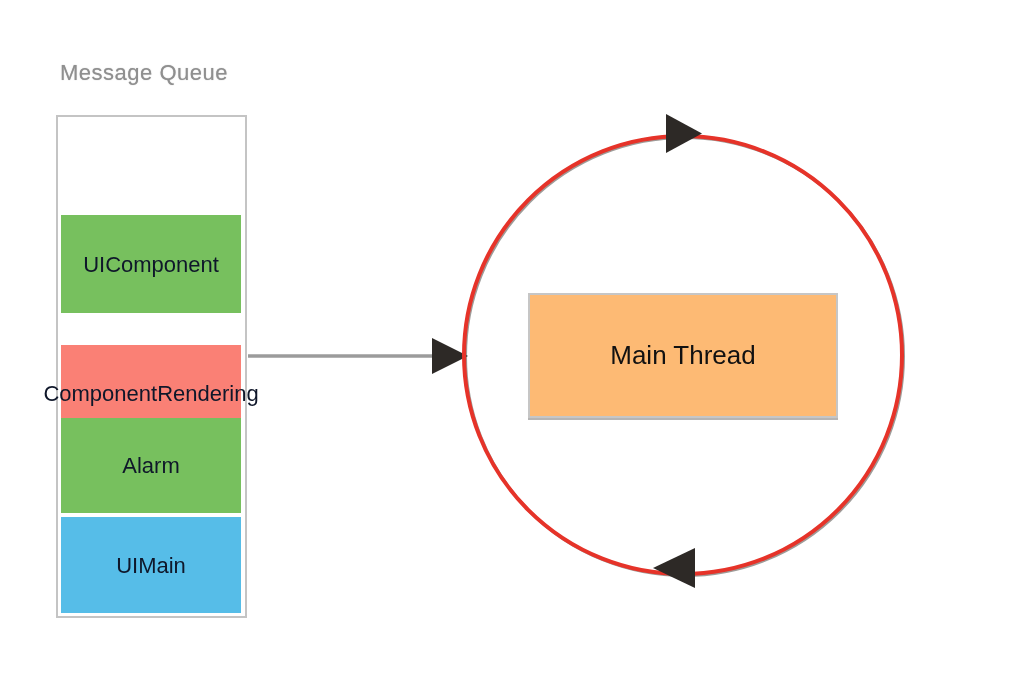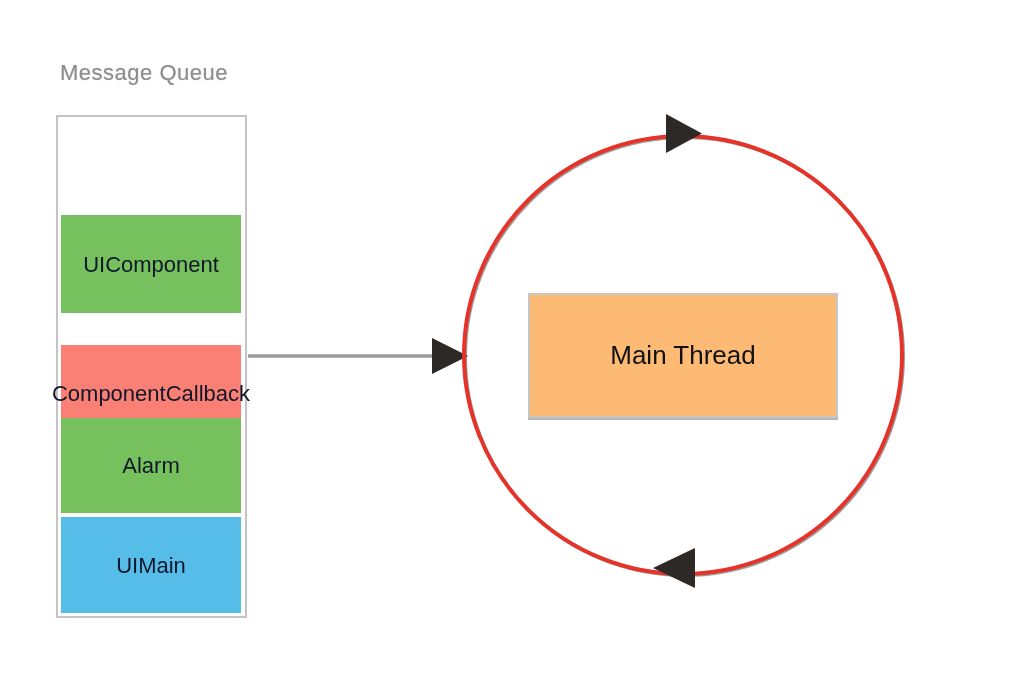--- a/index.html
+++ b/index.html
@@ -90,21 +90,21 @@
 
   <div class="mq-container">
 
     <div class="mq-block mq-block-ui-rendering" style="background-color: rgb(119, 192, 94);">
       <span>UI</span>
       <span>Component</span>
     </div>
 
     <div class="mq-block mq-block-component-callback" style="background-color: rgb(250, 128, 117); margin-top: 29px;">
       <span>Component</span>
-      <span>Callback</span>
+      <span>Rendering</span>
     </div>
 
     <div class="mq-block mq-block-alarm" style="background-color: rgb(119, 192, 94);">
       <span>Alarm</span>
     </div>
 
     <div class="mq-block mq-block-ui-event" style="background-color: rgb(86, 189, 232);">
       <span>UI</span>
       <span>Main</span>
     </div>

